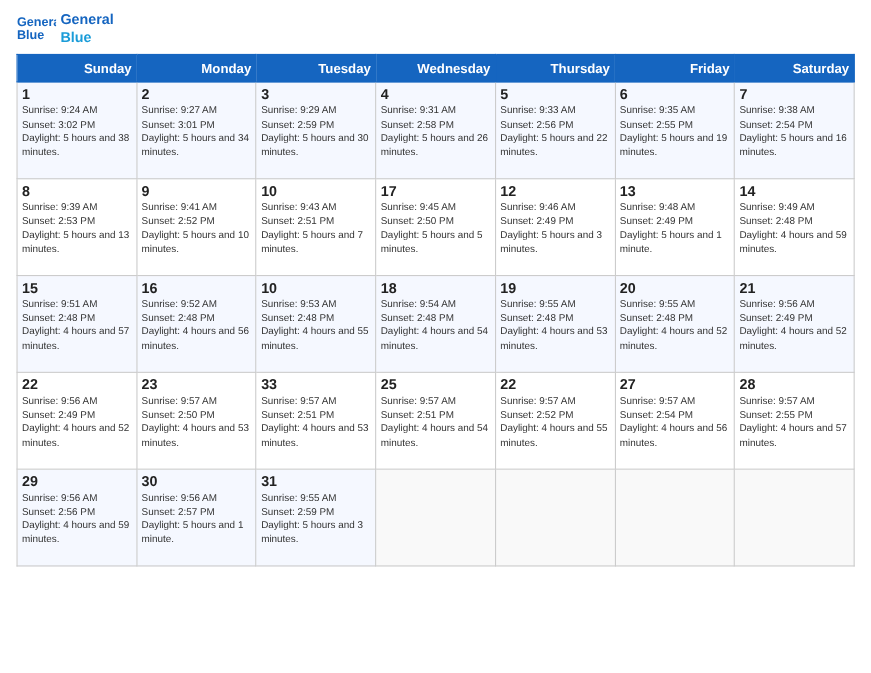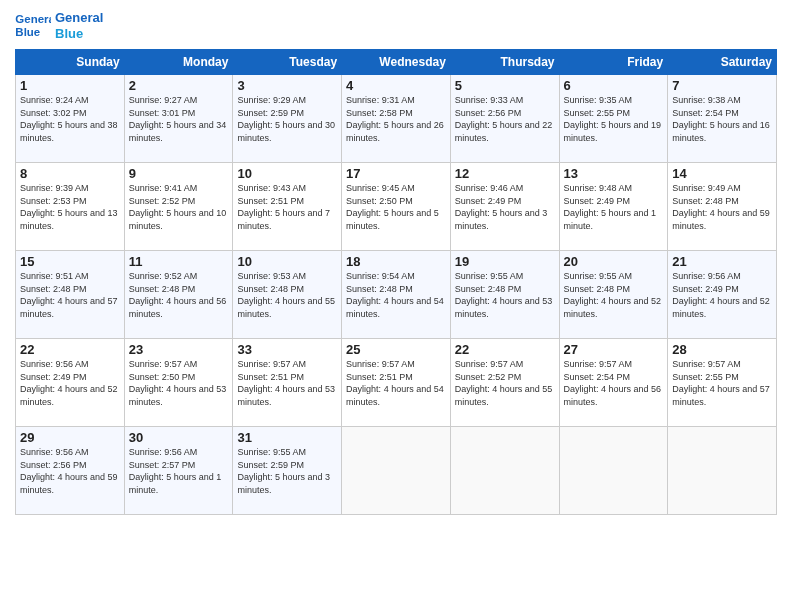--- a/index.html
+++ b/index.html
@@ -244,21 +244,21 @@
         <tr>
           <td>
         <span class="day-number">15</span>
         <div class="day-info">
           <span>Sunrise: 9:51 AM</span><br>
           <span>Sunset: 2:48 PM</span><br>
           <span>Daylight: 4 hours and 57 minutes.</span>
         </div>
       </td>
           <td>
-        <span class="day-number">11</span>
+        <span class="day-number">16</span>
         <div class="day-info">
           <span>Sunrise: 9:52 AM</span><br>
           <span>Sunset: 2:48 PM</span><br>
           <span>Daylight: 4 hours and 56 minutes.</span>
         </div>
       </td>
           <td>
         <span class="day-number">10</span>
         <div class="day-info">
           <span>Sunrise: 9:53 AM</span><br>

